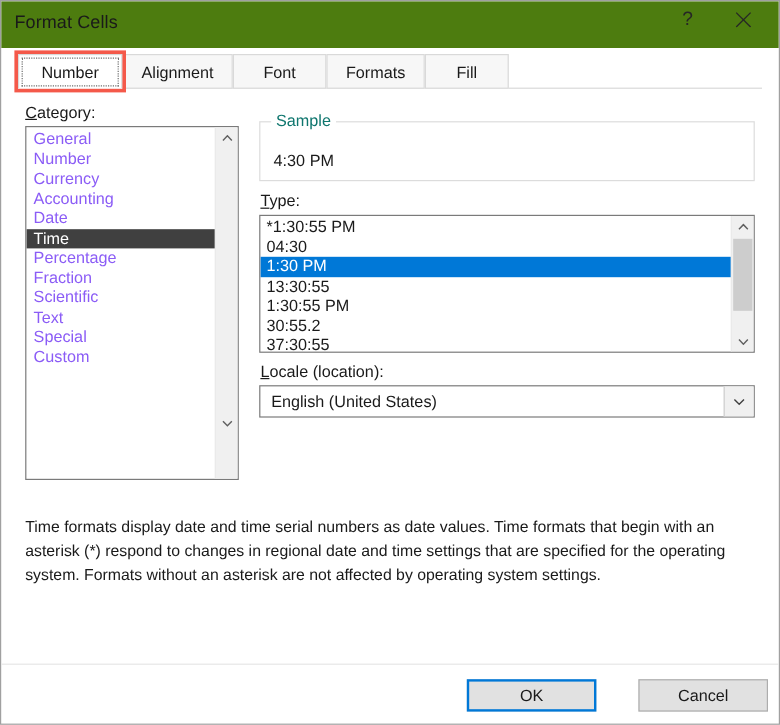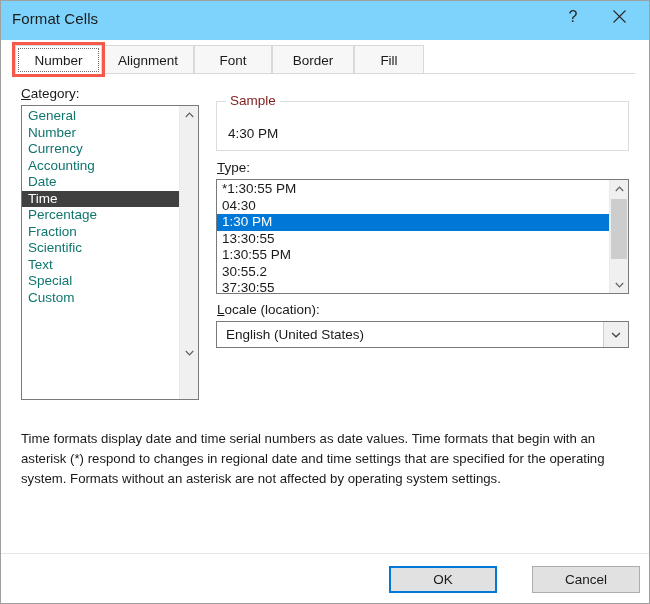--- a/index.html
+++ b/index.html
@@ -23,21 +23,21 @@
     border: 1px solid #a0a0a0;
     background: #ffffff;
     overflow: hidden;
   }
 
   
   #titlebar {
     position: absolute;
     left: 0; top: 0;
     width: 648px; height: 39px;
-    background: #7dd3fc;
+    background: #4d7c0f;
     display: flex;
     align-items: center;
   }
   #title-text {
     position: absolute;
     left: 11px; top: 9px;
     font-size: 15px;
     color: #1a1a1a;
     letter-spacing: 0.1px;
   }
@@ -139,21 +139,21 @@
   #category-items {
     position: absolute;
     left: 0; top: 2px;
     width: 158px;
   }
   .cat-item {
     height: 16.5px;
     line-height: 16.5px;
     padding-left: 6px;
     font-size: 13.5px;
-    color: #0f766e;
+    color: #8b5cf6;
     white-space: nowrap;
   }
   .cat-item.selected {
     background: #404040;
     color: #ffffff;
   }
   .listbox-scroll {
     position: absolute;
     right: 0; top: 0;
     width: 18px; height: 100%;
@@ -186,21 +186,21 @@
     width: 413px; height: 50px;
     box-sizing: border-box;
     border: 1px solid #dcdcdc;
   }
   #sample-legend {
     position: absolute;
     left: 211px; top: 19px;
     background: #ffffff;
     padding: 0 4px;
     font-size: 13.5px;
-    color: #7f1d1d;
+    color: #0f766e;
   }
   #sample-value {
     position: absolute;
     left: 213px; top: 52px;
     font-size: 13.5px;
     color: #1a1a1a;
   }
 
   
   #type-label { left: 202px; top: 86px; }
@@ -335,21 +335,21 @@
           <span>Alignment</span>
         </span>
     </div>
     <div class="tab" style="left:179px; width:78px;">
       <span class="tab-inner">
           <span>Font</span>
         </span>
     </div>
     <div class="tab" style="left:257px; width:82px;">
       <span class="tab-inner">
-          <span>Border</span>
+          <span>Formats</span>
         </span>
     </div>
     <div class="tab" style="left:339px; width:70px;">
       <span class="tab-inner">
           <span>Fill</span>
         </span>
     </div>
   </div>
 
   <div id="tab-highlight"></div>

